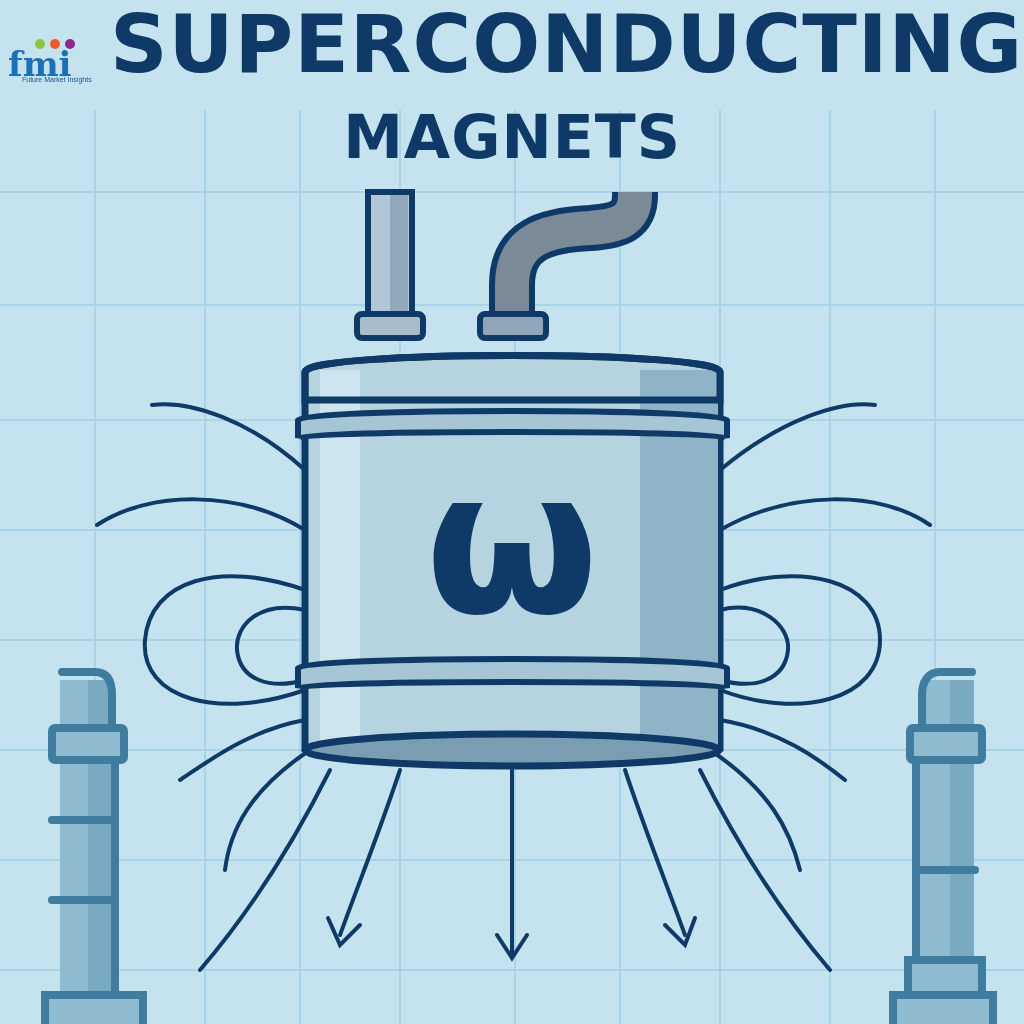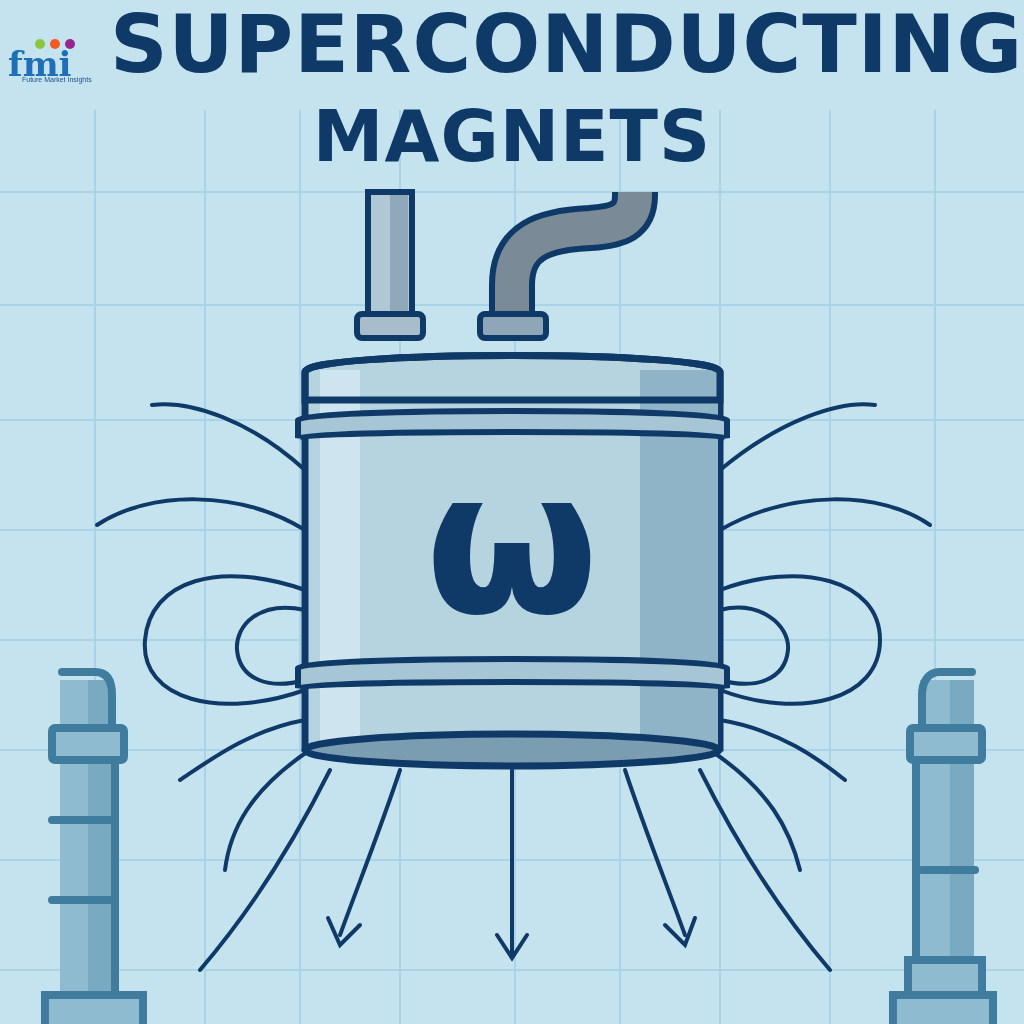--- a/index.html
+++ b/index.html
@@ -1,20 +1,20 @@
 <!DOCTYPE html>
 <html><head>
 <meta charset="utf-8">
 <style>
   html,body{margin:0;padding:0;}
   body{width:1024px;height:1024px;overflow:hidden;background:#c4e3ee;font-family:"DejaVu Sans",sans-serif;position:relative;}
   .grid{position:absolute;inset:0;}
   .title{position:absolute;left:0;right:0;text-align:center;color:#0f3a68;font-family:"DejaVu Sans",sans-serif;font-weight:bold;letter-spacing:1px;}
   .t1{top:0px;font-size:80px;line-height:90px;left:110px;right:0;text-align:left;padding-left:0;}
-  .t2{top:92px;font-size:71px;line-height:90px;}
+  .t2{top:92px;font-size:60px;line-height:90px;}
   .logo{position:absolute;left:8px;top:36px;width:80px;height:50px;}
   .logo-text{position:absolute;left:22px;top:76px;font-size:7px;color:#1d4f8a;font-family:"Liberation Sans",sans-serif;white-space:nowrap;}
   svg.scene{position:absolute;left:0;top:0;}
 </style>
 </head>
 <body>
 
 <svg class="grid" width="1024" height="1024">
   <g stroke="#a9d3e6" stroke-width="2">
     <line x1="0" y1="192" x2="1024" y2="192"></line>

